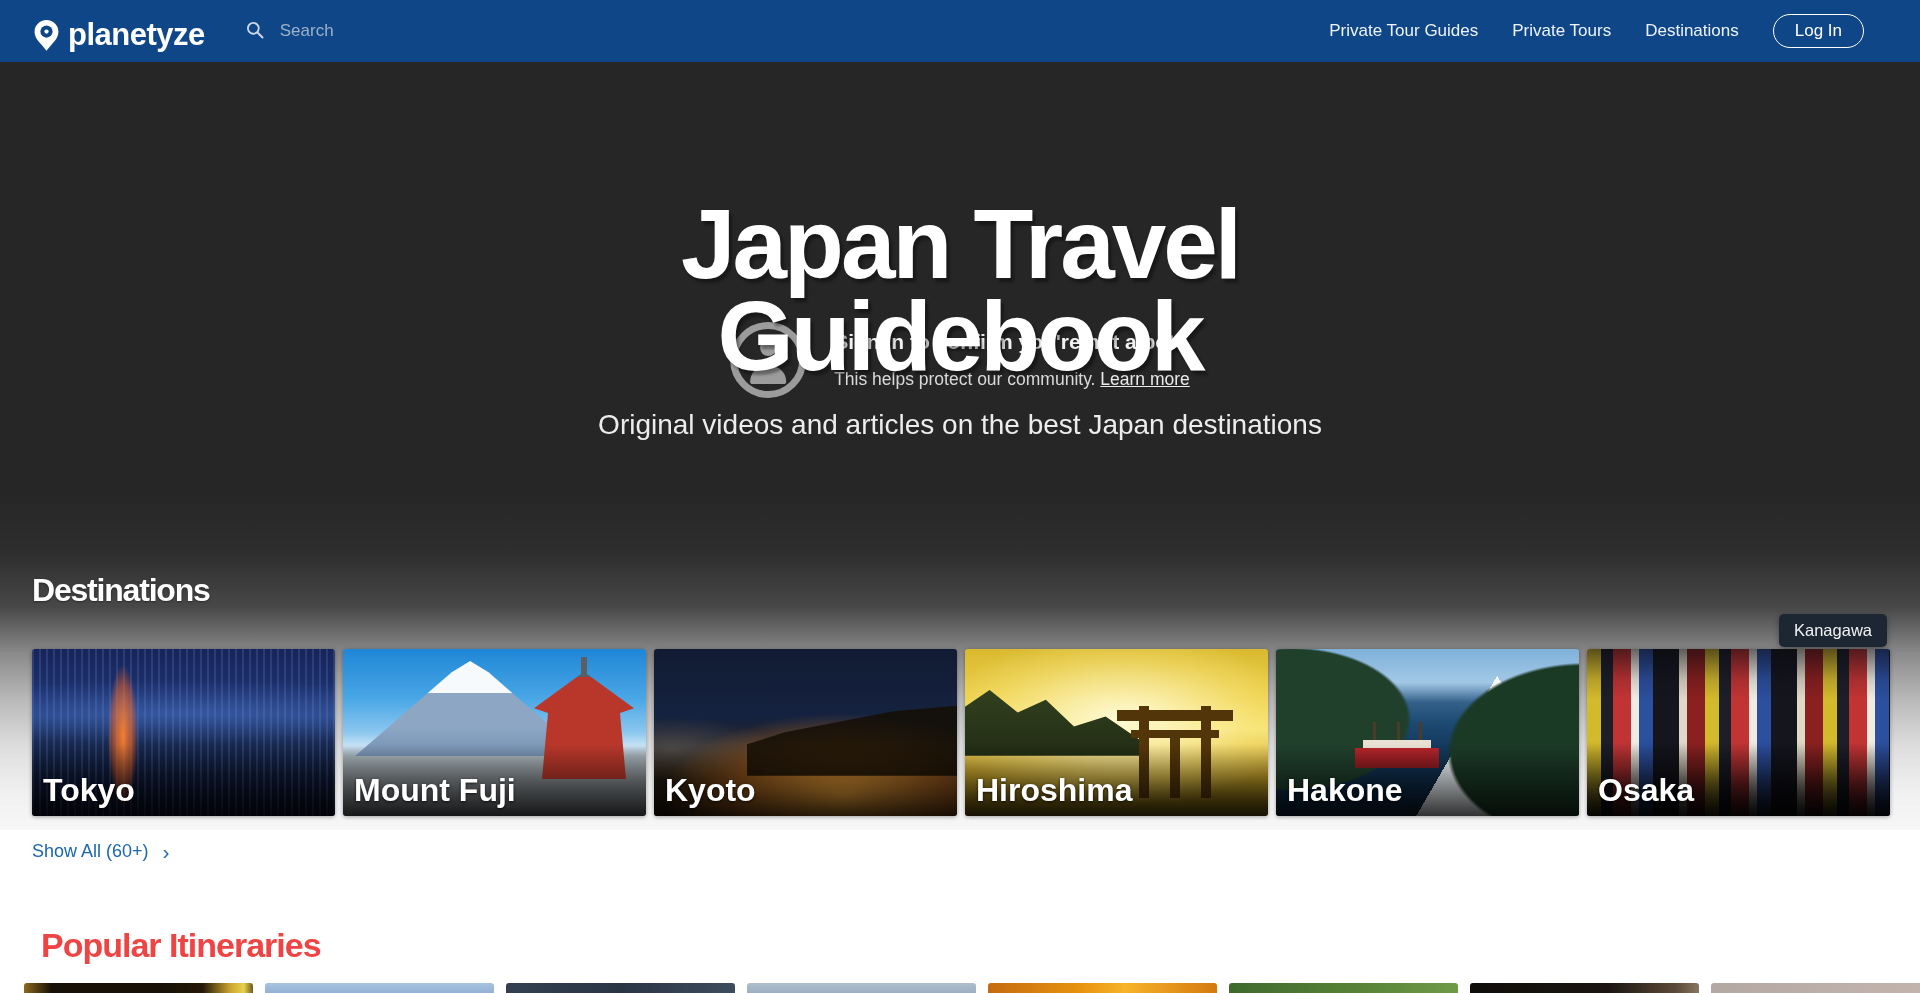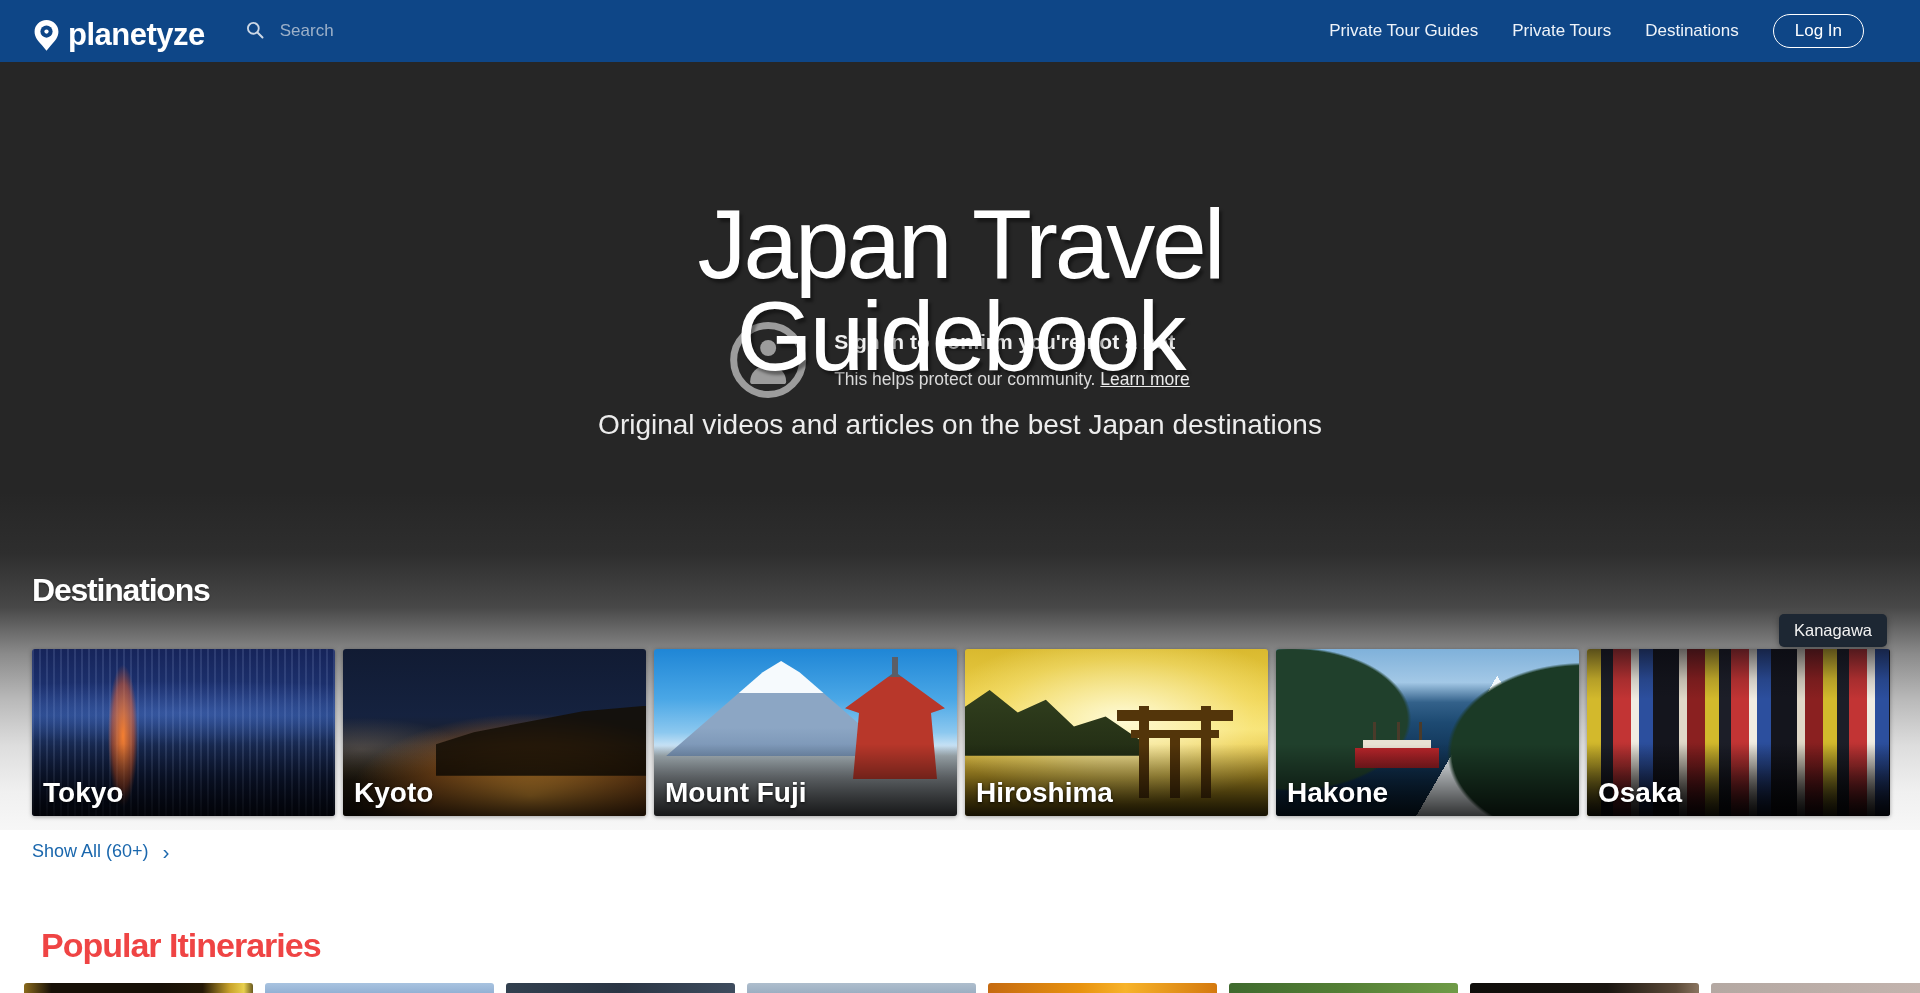--- a/index.html
+++ b/index.html
@@ -33,21 +33,21 @@
   }
 
   
   .hero{
     position:absolute;top:62px;left:0;width:100%;height:768px;
     background:linear-gradient(180deg,#262626 0%,#262626 56%,#2e2e2e 64%,#484848 71%,
       #8a8a8a 77%,#b9b9b9 83%,#dddddd 89%,#f0f0f0 95%,#f7f7f7 100%);
   }
   .hero-title{
     position:absolute;top:136px;left:0;width:100%;text-align:center;margin:0;
-    color:#fff;font-size:98px;line-height:92px;font-weight:normal;letter-spacing:-3px;
+    color:#fff;font-size:98px;line-height:92px;font-weight:bold;letter-spacing:-3px;
     text-shadow:3px 4px 3px rgba(0,0,0,0.38);z-index:2;
   }
   .hero-title span{display:block;}
 
   .bot-check{
     position:absolute;top:260px;left:50%;transform:translateX(-50%);
     display:flex;align-items:center;gap:28px;z-index:1;white-space:nowrap;
   }
   .avatar-ic{width:62px;height:62px;border:7px solid #9c9c9c;border-radius:50%;position:relative;flex:0 0 auto;}
   .avatar-head{position:absolute;width:16px;height:16px;border-radius:50%;background:#9c9c9c;left:50%;top:11px;transform:translateX(-50%);}
@@ -75,21 +75,21 @@
   
   .cards-row{position:absolute;left:32px;top:587px;display:flex;gap:8px;}
   .dest-card{
     position:relative;width:303px;height:167px;border-radius:3px;overflow:hidden;
     box-shadow:0 1px 4px rgba(0,0,0,.35);display:block;cursor:pointer;flex:0 0 auto;
   }
   .art{position:absolute;inset:0;}
   .shade{position:absolute;left:0;right:0;bottom:0;height:72px;
     background:linear-gradient(180deg,rgba(0,0,0,0) 0%,rgba(0,0,0,.8) 100%);z-index:1;}
   .dest-label{
-    position:absolute;left:11px;bottom:7px;color:#fff;font-size:28px;font-weight:bold;
+    position:absolute;left:11px;bottom:7px;color:#fff;font-size:32px;font-weight:bold;
     text-shadow:0 1px 3px rgba(0,0,0,.75);z-index:2;
   }
 
   .art-tokyo{background:
     radial-gradient(ellipse 20px 95px at 30% 52%, rgba(255,130,45,.95), rgba(255,95,25,.45) 55%, transparent 75%),
     radial-gradient(ellipse 500px 45px at 50% 38%, rgba(90,130,220,.35), transparent 70%),
     repeating-linear-gradient(90deg, rgba(190,210,255,.13) 0 2px, transparent 2px 7px),
     linear-gradient(180deg,#16245a 0%,#1d3270 26%,#23407f 40%,#17284f 58%,#0d1836 78%,#090f26 100%);}
 
   .art-fuji{background:linear-gradient(180deg,#1f86d6 0%,#4aa7e6 30%,#8cc8ef 50%,#c8e2f5 58%,#a8b4ba 64%,#8d9499 78%,#74797d 100%);}
@@ -218,28 +218,28 @@
   <h2 class="dest-heading">Destinations</h2>
   <div class="region-tooltip">Kanagawa</div>
 
   <div class="cards-row">
     <a class="dest-card">
       <div class="art art-tokyo"></div>
       <div class="shade"></div>
       <span class="dest-label">Tokyo</span>
     </a>
     <a class="dest-card">
+      <div class="art art-fuji"></div>
+      <div class="shade"></div>
+      <span class="dest-label">Mount Fuji</span>
+    </a>
+    <a class="dest-card">
       <div class="art art-kyoto"></div>
       <div class="shade"></div>
       <span class="dest-label">Kyoto</span>
-    </a>
-    <a class="dest-card">
-      <div class="art art-fuji"></div>
-      <div class="shade"></div>
-      <span class="dest-label">Mount Fuji</span>
     </a>
     <a class="dest-card">
       <div class="art art-hiroshima"></div>
       <div class="shade"></div>
       <span class="dest-label">Hiroshima</span>
     </a>
     <a class="dest-card">
       <div class="art art-hakone"></div>
       <div class="shade"></div>
       <span class="dest-label">Hakone</span>

